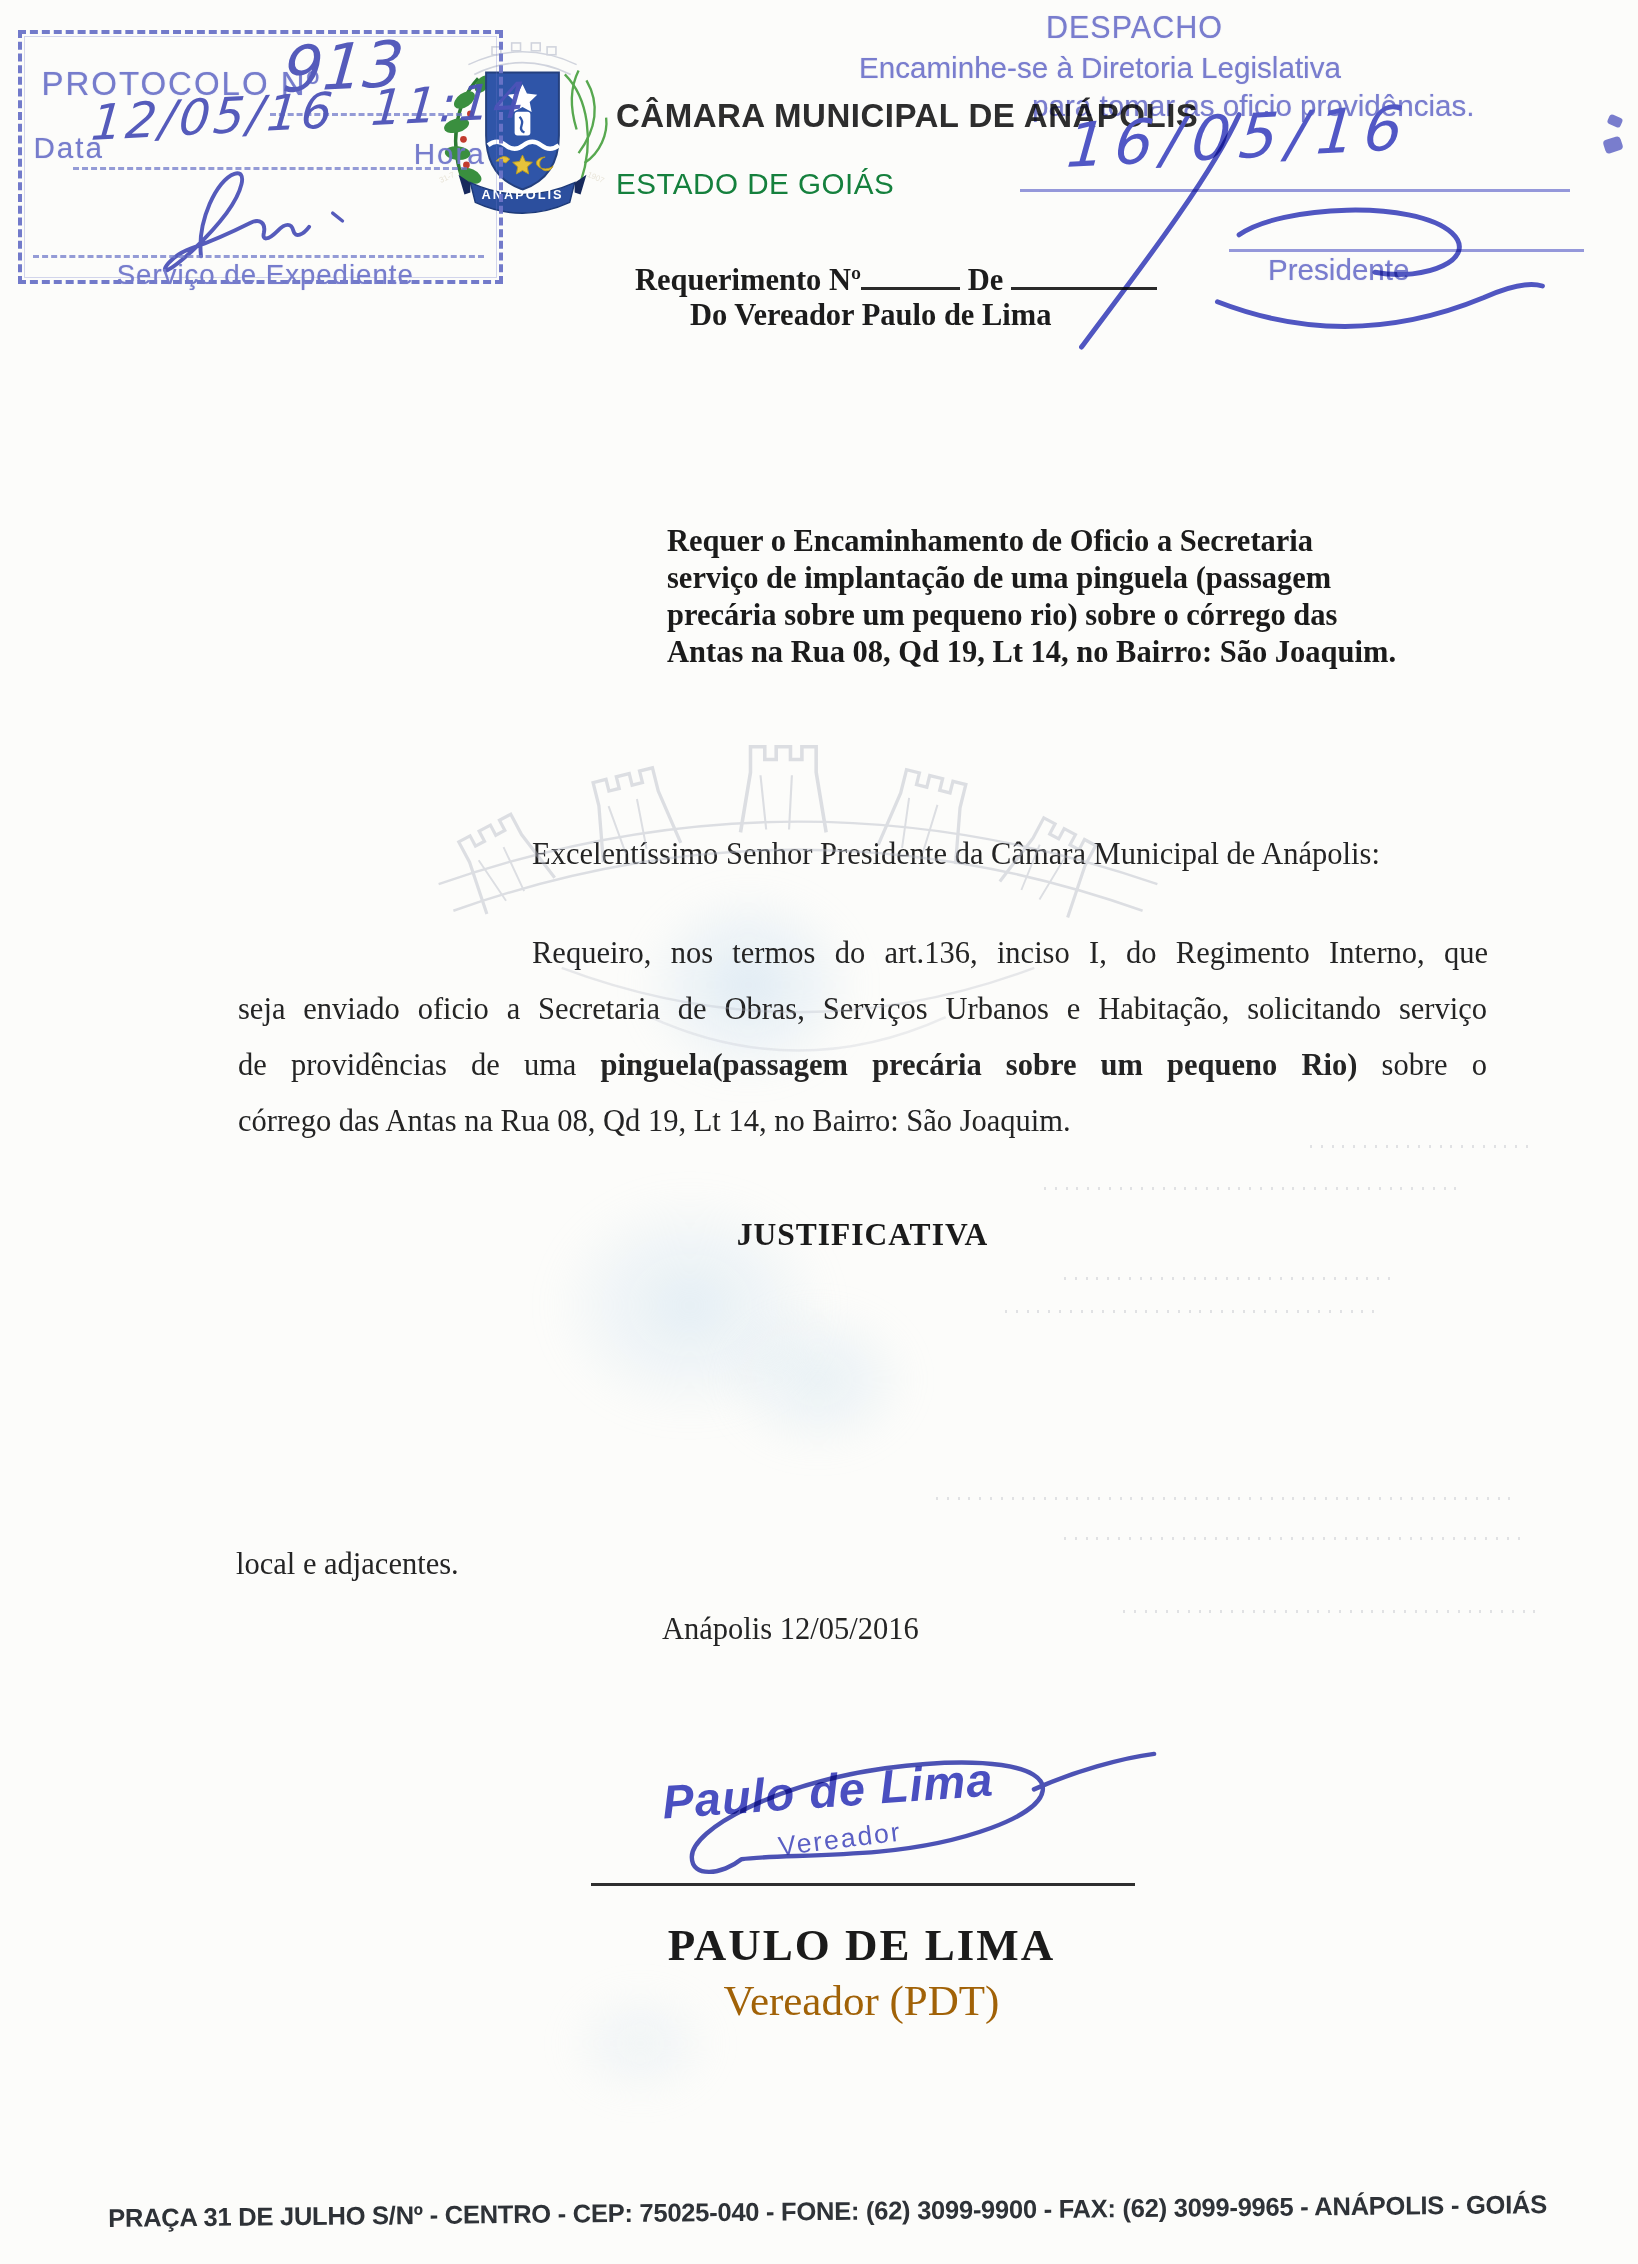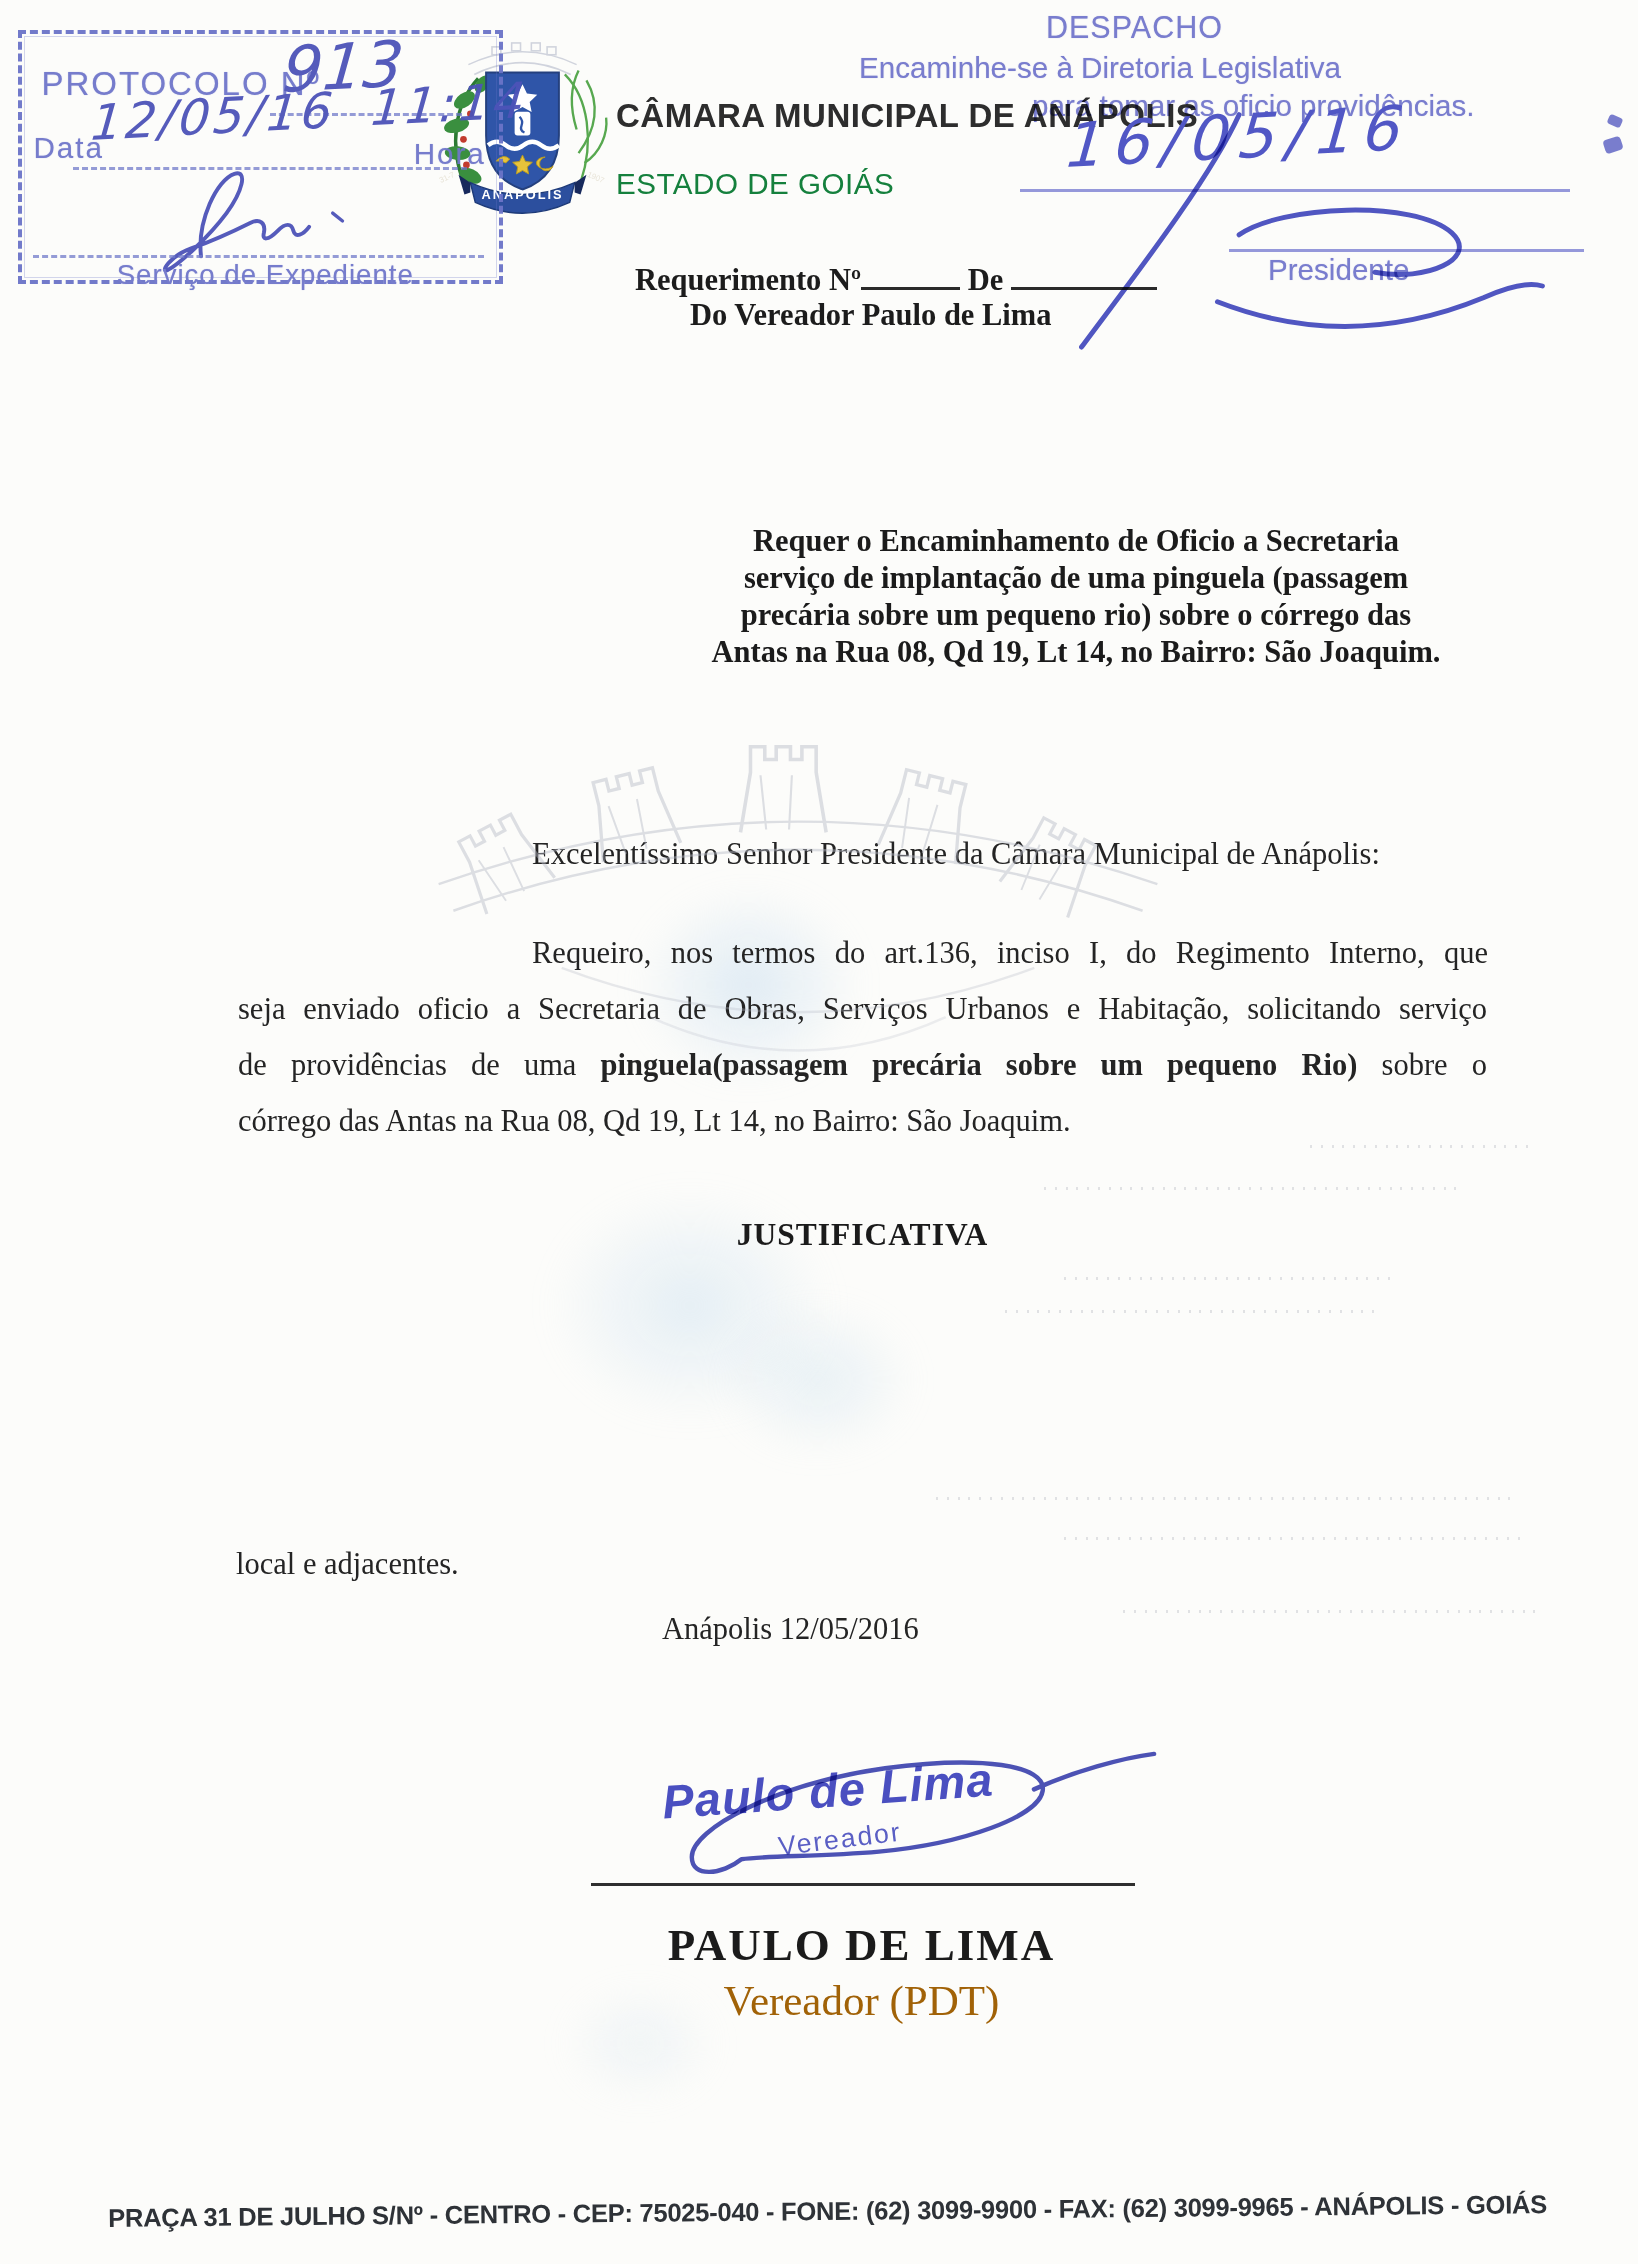--- a/index.html
+++ b/index.html
@@ -42,21 +42,21 @@
   .despacho { font-family:"Liberation Sans", sans-serif; color:#7a7ed2; z-index:4; mix-blend-mode:multiply;
               text-shadow:0 0 1px rgba(122,126,210,.5); white-space:nowrap; }
   .blue-rule { position:absolute; height:3px; background:#7a7ed2; opacity:.8; z-index:4; }
 
   
   .req-line { left:635px; top:260px; font-size:30.5px; font-weight:700; color:#1c1c1c; white-space:nowrap; }
   .blank { display:inline-block; border-bottom:3px solid #2a2a2a; height:29.6px; vertical-align:baseline; }
   .req-author { left:690px; top:298px; font-size:30.5px; font-weight:700; color:#1c1c1c; }
 
   
-  .summary { left:667px; top:523px; width:818px; text-align:center;
+  .summary { left:667px; top:523px; width:818px; text-align:left;
              font-size:30.5px; font-weight:700; line-height:37px; color:#1b1b1b; }
 
   
   .salutation { left:532px; top:837px; font-size:30.5px; color:#242424; white-space:nowrap; }
   .bodyline { position:absolute; font-size:30.5px; color:#242424;
               text-align:justify; text-align-last:justify; white-space:normal; }
   .just-head { left:238px; top:1217px; width:1249px; text-align:center;
                font-size:31.5px; font-weight:700; letter-spacing:1px; color:#1b1b1b; }
 
   

